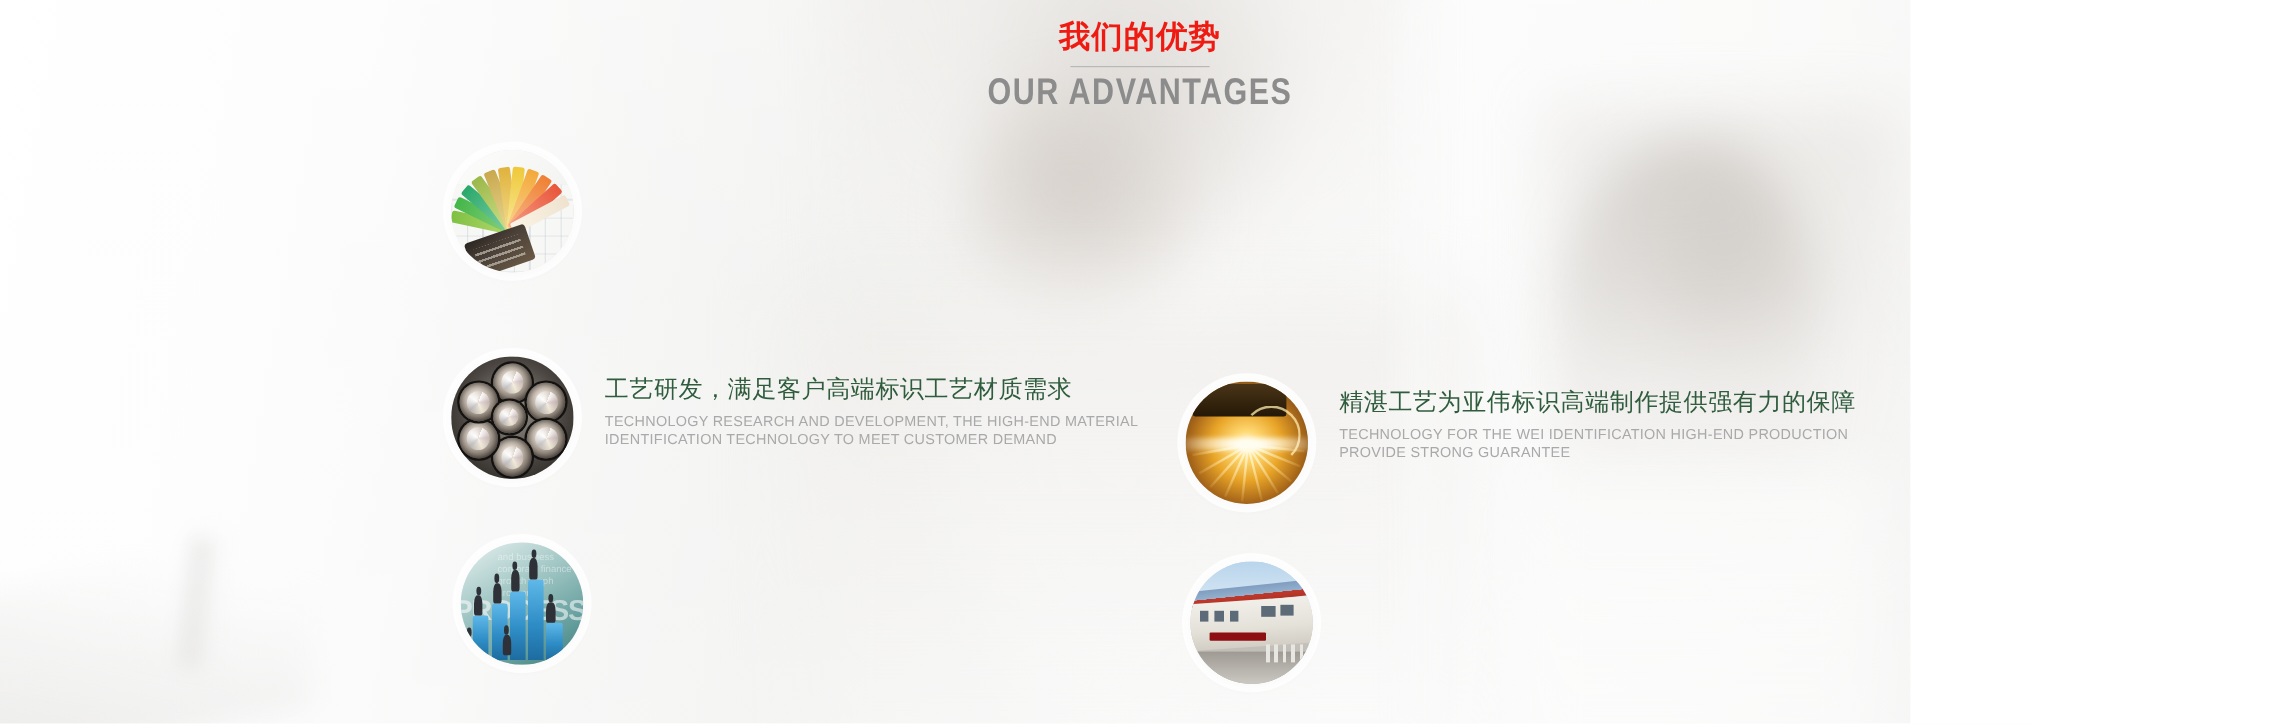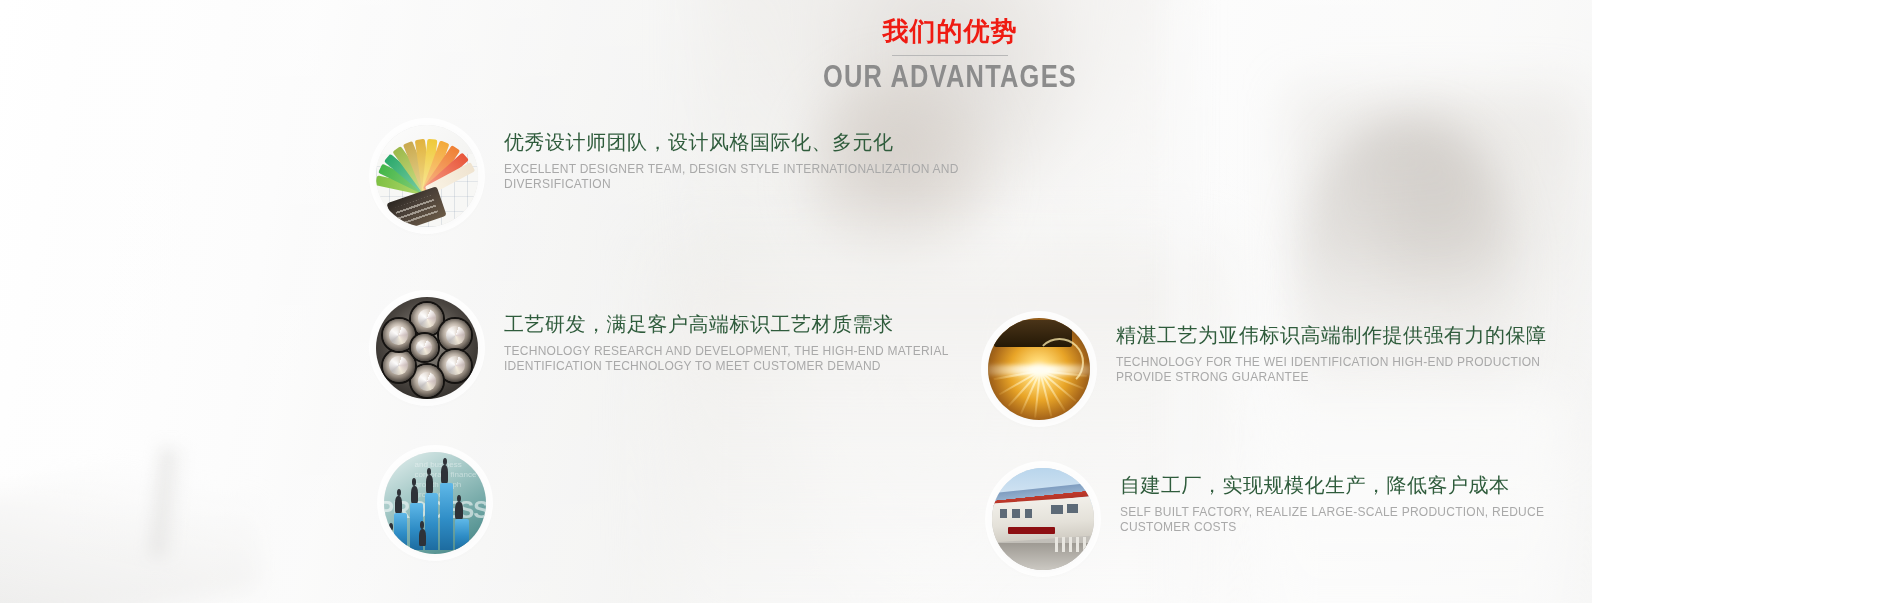--- a/index.html
+++ b/index.html
@@ -268,24 +268,20 @@
           <i style="transform:rotate(-8deg);background:linear-gradient(180deg,#e0b23d,#f2dc8d)"></i>
           <i style="transform:rotate(6deg);background:linear-gradient(180deg,#efc93a,#f8e796)"></i>
           <i style="transform:rotate(20deg);background:linear-gradient(180deg,#f3a93a,#f9d08d)"></i>
           <i style="transform:rotate(34deg);background:linear-gradient(180deg,#ef8034,#f7b687)"></i>
           <i style="transform:rotate(48deg);background:linear-gradient(180deg,#e8563a,#f59b84)"></i>
           <i style="transform:rotate(62deg);background:linear-gradient(180deg,#efe3cf,#fbf4e6)"></i>
         </div>
         <div class="calc"></div>
       </div>
     </div>
-    <div class="txt">
-      <div class="cn">优秀设计师团队，设计风格国际化、多元化</div>
-      <div class="en">EXCELLENT DESIGNER TEAM, DESIGN STYLE INTERNATIONALIZATION AND DIVERSIFICATION</div>
-    </div>
   </div>
 
   <div class="item" style="left:376px;top:297px;">
     <div class="circle">
       <div class="art art-pipes">
         <div class="tube" style="left:34.5%;top:6%;"></div>
         <div class="tube" style="left:62%;top:22%;"></div>
         <div class="tube" style="left:62%;top:52%;"></div>
         <div class="tube" style="left:34.5%;top:67%;"></div>
         <div class="tube" style="left:7%;top:52%;"></div>
@@ -353,19 +349,15 @@
         <div class="win" style="left:8%;"></div>
         <div class="win" style="left:20%;"></div>
         <div class="win" style="left:32%;"></div>
         <div class="win" style="left:58%;top:36%;width:12%;"></div>
         <div class="win" style="left:74%;top:35%;width:10%;"></div>
         <div class="sign"></div>
         <div class="ground"></div>
         <div class="fence"></div>
       </div>
     </div>
-    <div class="txt">
-      <div class="cn">自建工厂，实现规模化生产，降低客户成本</div>
-      <div class="en">SELF BUILT FACTORY, REALIZE LARGE-SCALE PRODUCTION, REDUCE CUSTOMER COSTS</div>
-    </div>
   </div>
 
 </div>
 
 </body></html>

